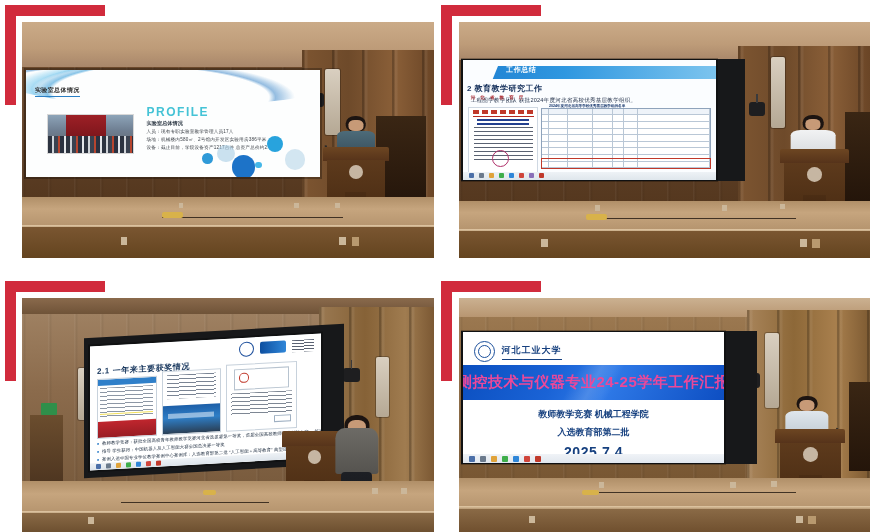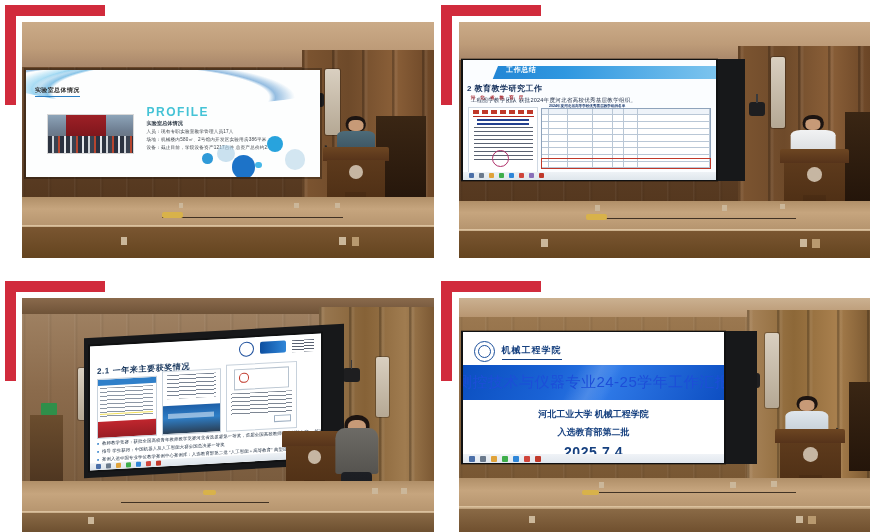--- a/index.html
+++ b/index.html
@@ -161,21 +161,21 @@
   .s4 .logorow .emb{width:19px;height:19px;border:1.8px solid #1b4f9b;border-radius:50%;position:relative;}
   .s4 .logorow .emb:after{content:"";position:absolute;inset:3px;border:1px solid #1b4f9b;border-radius:50%;}
   .s4 .logorow .uni{font-size:9px;color:#16407f;font-weight:bold;letter-spacing:1px;
     border-bottom:1.4px solid #16407f;padding-bottom:2px;}
   .s4 .band{position:absolute;left:0;right:0;top:25%;height:27%;
     background:linear-gradient(115deg,#0b4fc0 0%,#1a63d6 35%,#2f7ae8 55%,#0d4ec2 100%);}
   .s4 .band:after{content:"";position:absolute;inset:0;
     background:linear-gradient(118deg,rgba(255,255,255,0) 42%,rgba(255,255,255,.16) 50%,rgba(255,255,255,0) 58%);}
   .s4 .bandt{position:absolute;left:0;right:0;top:25%;height:27%;display:flex;
     align-items:center;justify-content:center;
-    font-size:15px;color:#1d4ed8;font-weight:normal;letter-spacing:.5px;white-space:nowrap;}
+    font-size:15px;color:#ec4899;font-weight:bold;letter-spacing:.5px;white-space:nowrap;}
   .s4 .meta{position:absolute;left:0;right:0;top:58%;text-align:center;color:#16407f;font-weight:bold;}
   .s4 .m1{font-size:9px;}
   .s4 .m2{font-size:9px;margin-top:5px;}
   .s4 .m3{font-size:14px;margin-top:5px;letter-spacing:.6px;}
   .s4 .taskbar{position:absolute;left:0;right:0;bottom:0;height:6.5%;
     background:linear-gradient(180deg,#f0f3f7,#e1e7ee);display:flex;align-items:center;gap:5px;padding:0 6px;}
   .s4 .taskbar i{display:block;width:6px;height:6px;border-radius:1px;background:#4b6fa8;}
   .s4 .taskbar .rt{margin-left:auto;font-size:3.6px;color:#4a5666;line-height:1.1;text-align:right;}
 
   
@@ -530,26 +530,26 @@
           <div class="body"></div>
           <div class="arm"></div>
         </div>
         <div class="doorway" style="left:95%;width:5%;top:36%;height:38%;"></div>
 
         <div class="screen-dark" style="left:0.5%;top:14%;width:72%;height:57%;"></div>
         <div class="screen" style="left:1%;top:14.5%;width:63.5%;height:56%;">
           <div class="s4">
             <div class="logorow">
               <span class="emb"></span>
-              <span class="uni">机械工程学院</span>
+              <span class="uni">河北工业大学</span>
             </div>
             <div class="band"></div>
             <div class="bandt">测控技术与仪器专业24-25学年工作汇报</div>
             <div class="meta">
-              <div class="m1">河北工业大学 机械工程学院</div>
+              <div class="m1">教师教学竞赛 机械工程学院</div>
               <div class="m2">入选教育部第二批</div>
               <div class="m3">2025.7.4</div>
             </div>
             <div class="taskbar">
               <i></i>
               <i style="background:#6b7a8c;"></i>
               <i style="background:#e0a33a;"></i>
               <i style="background:#3fae4b;"></i>
               <i style="background:#2f86d8;"></i>
               <i style="background:#d0453b;"></i>

